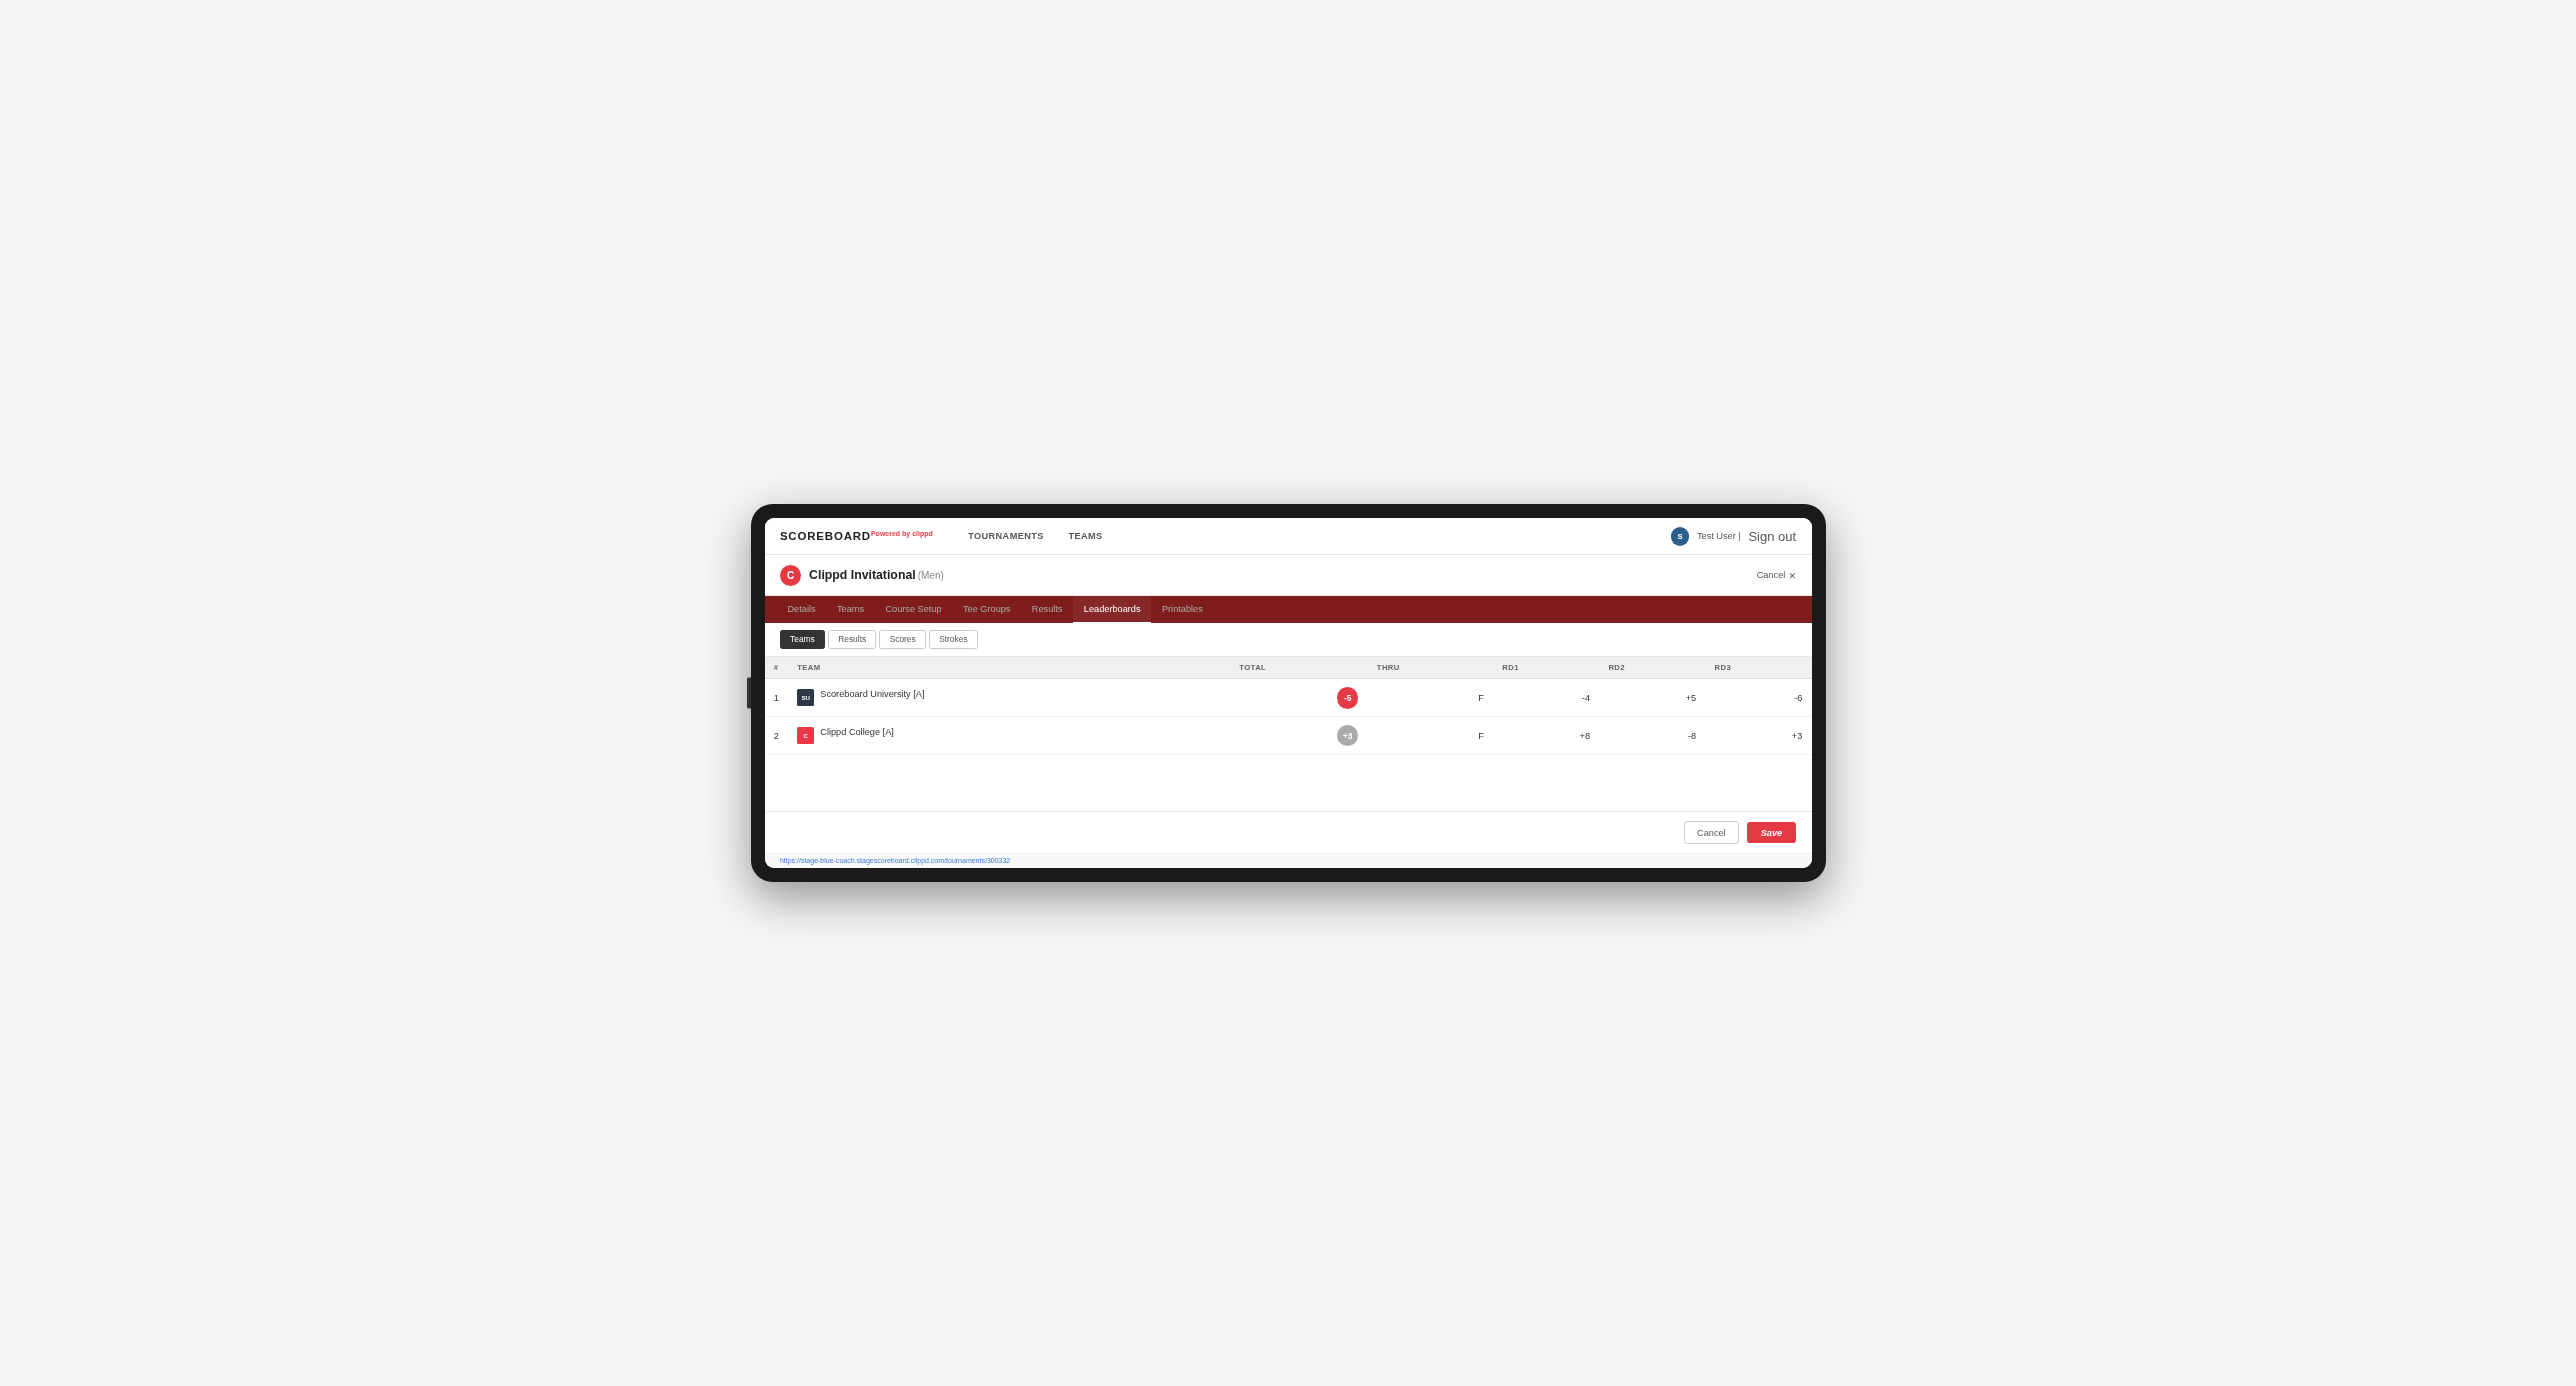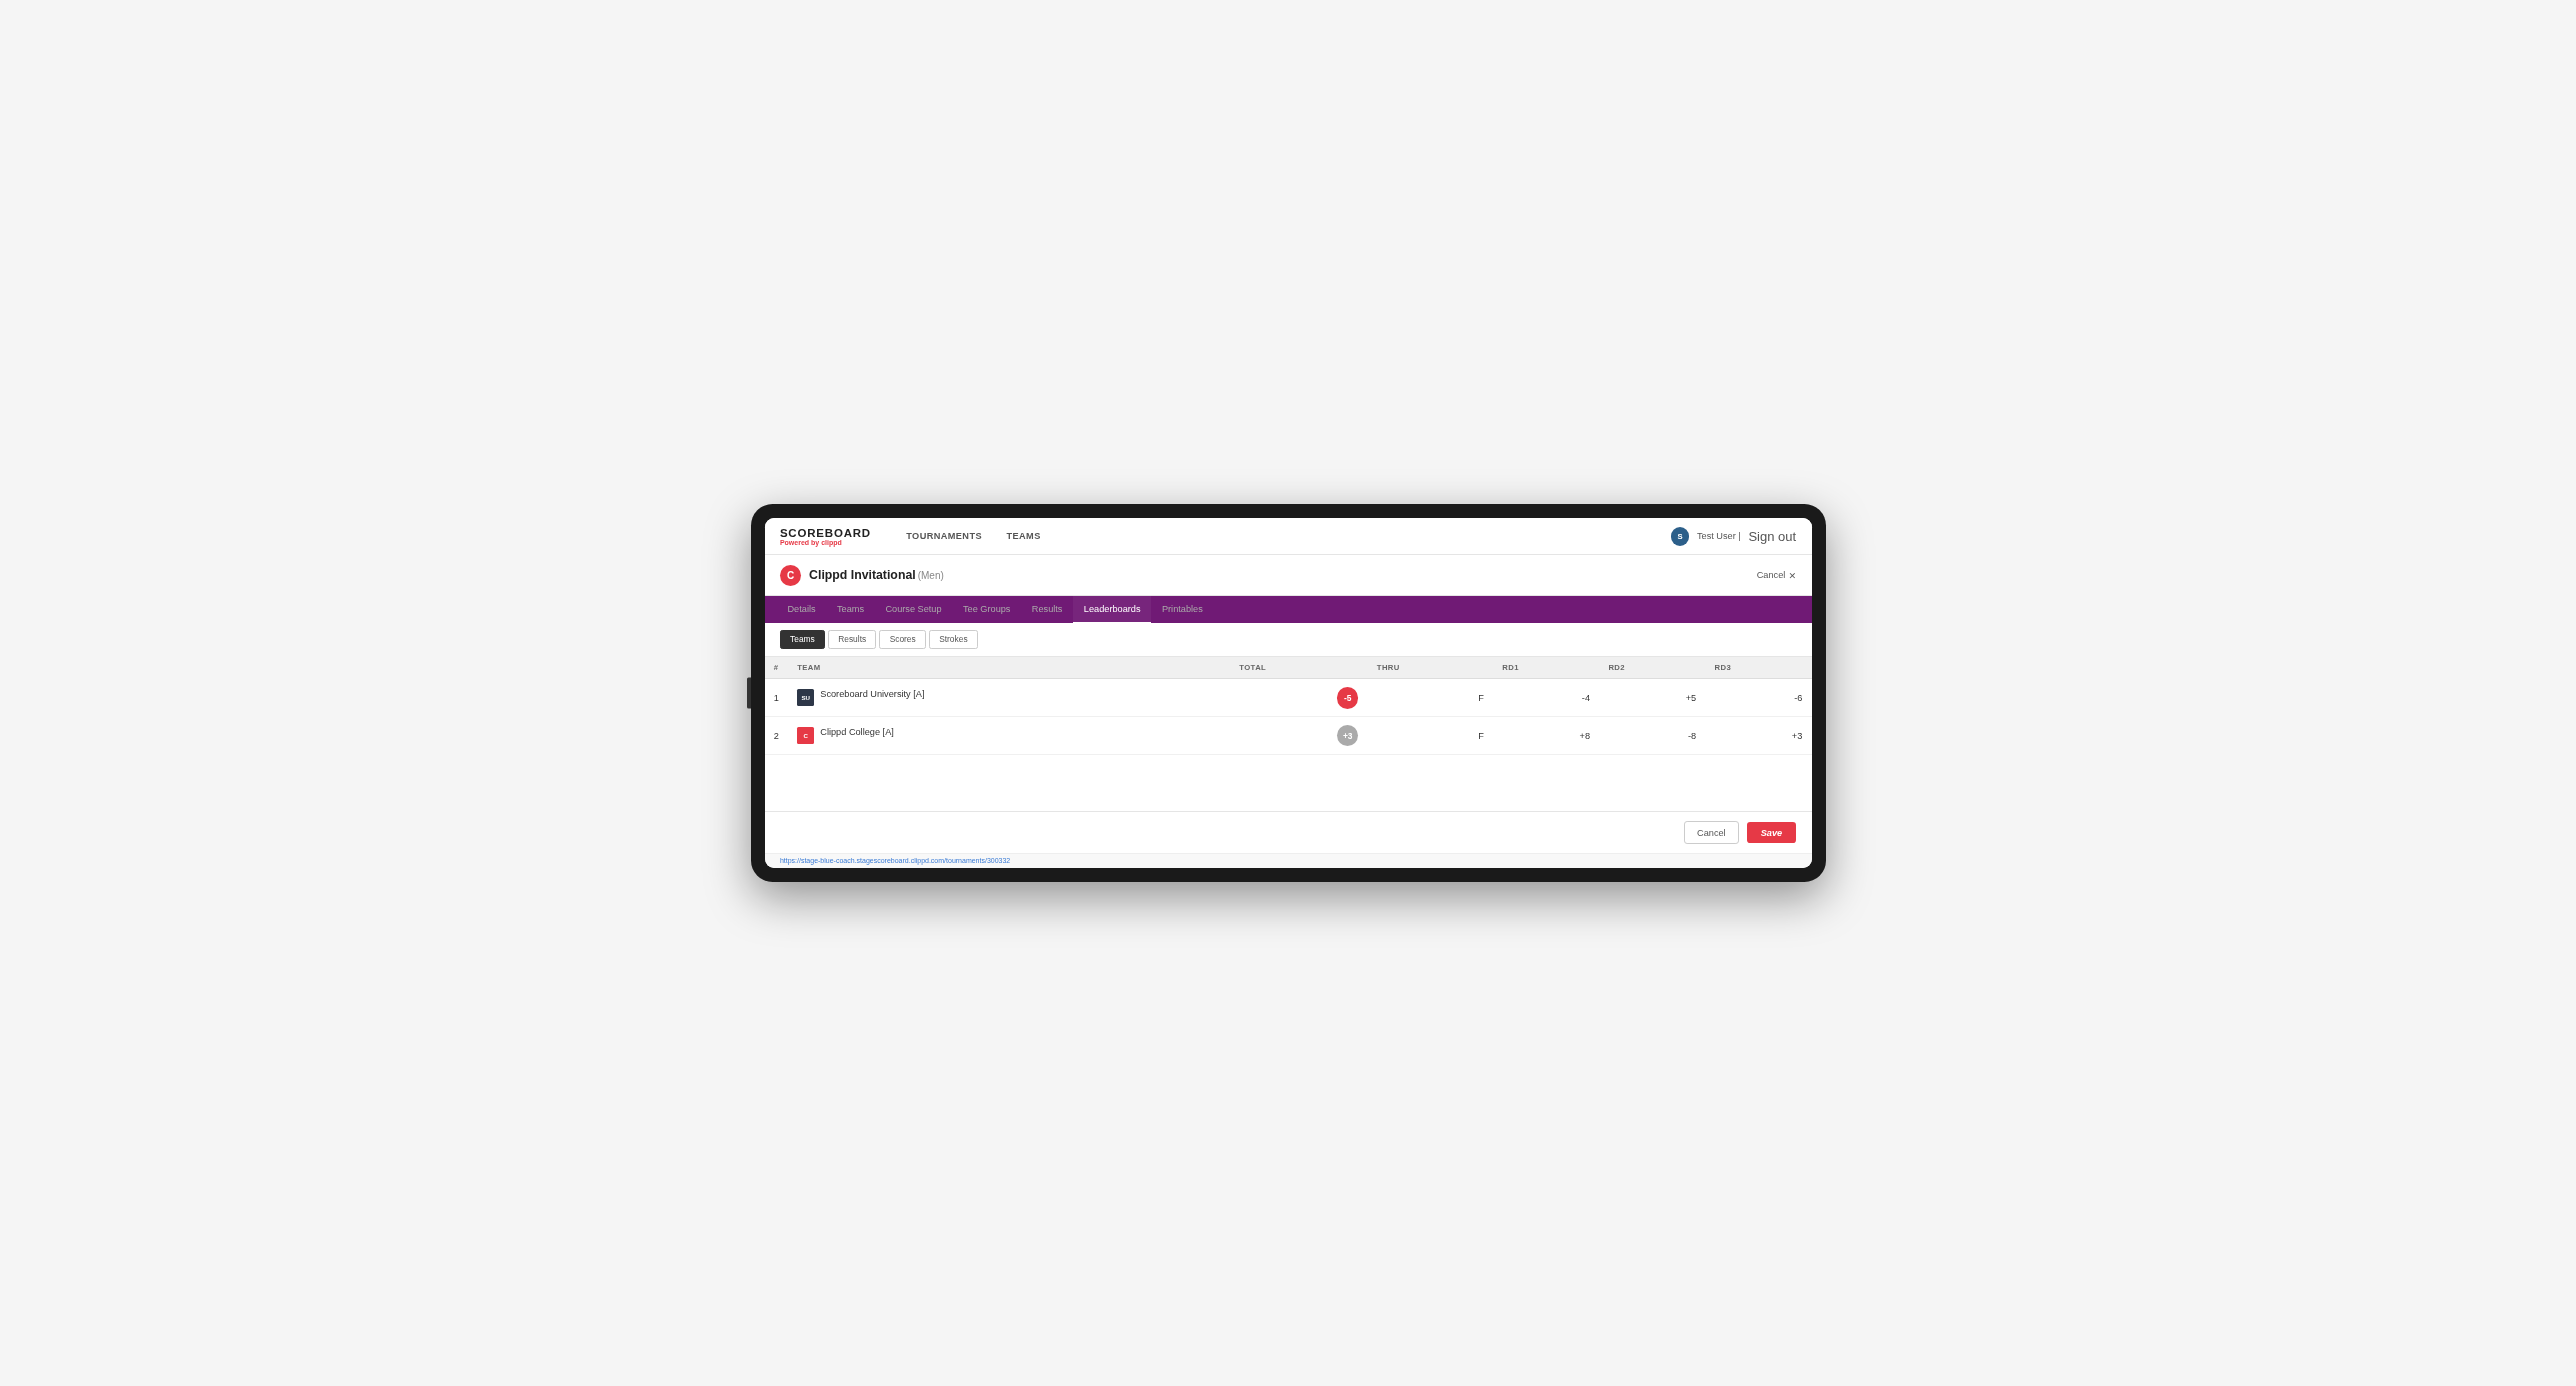--- a/index.html
+++ b/index.html
@@ -52,21 +52,21 @@
       background: #fff;
       border-bottom: 0.8px solid #e5e5e5;
       display: flex;
       align-items: center;
       padding: 0 15.4px;
       height: 37px;
     }
 
     .logo-area {
       display: flex;
-      flex-direction: column;
+      flex-direction: row;
       margin-right: 23px;
     }
 
     .logo-text {
       font-size: 11.5px;
       font-weight: 900;
       letter-spacing: 0.8px;
       color: #222;
       text-transform: uppercase;
     }
@@ -168,21 +168,21 @@
       font-size: 9.2px;
       color: #555;
       cursor: pointer;
       display: flex;
       align-items: center;
       gap: 3.1px;
     }
 
     
     .tab-bar {
-      background: #701a75;
+      background: #7f1d1d;
       display: flex;
       padding: 0 12.3px;
     }
 
     .tab-item {
       padding: 7.7px 10.7px;
       font-size: 9.2px;
       color: #aaa;
       cursor: pointer;
       border-bottom: 1.5px solid transparent;

